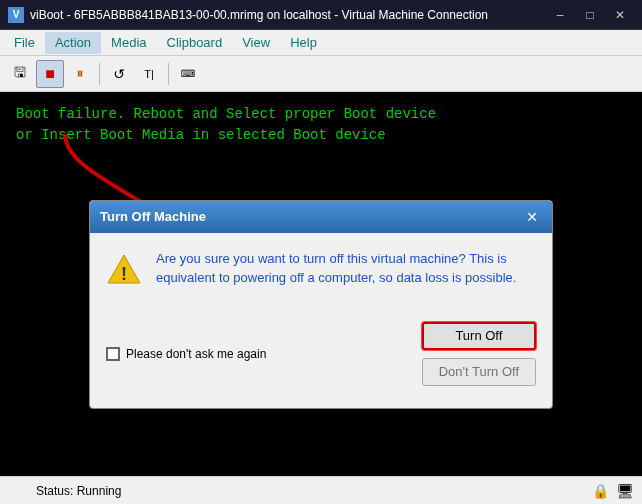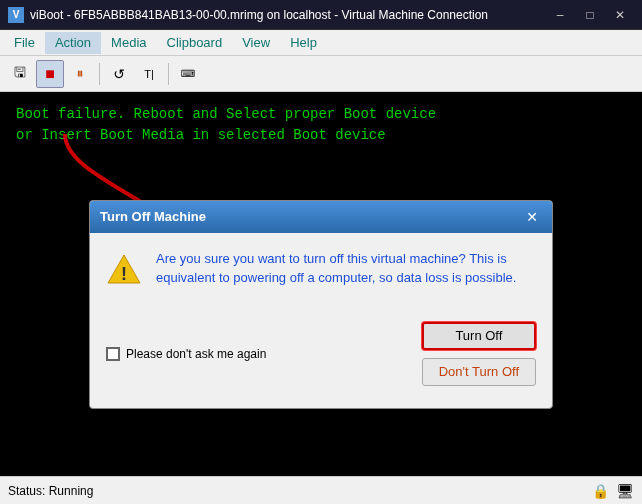--- a/index.html
+++ b/index.html
@@ -241,38 +241,39 @@
     .btn-primary {
       background: #e0e0e0;
       border: 2px solid #cc0000;
       color: #000;
       font-weight: 500;
       box-shadow: 0 0 0 1px #ff4444;
     }
     .btn-secondary {
       background: #e8e8e8;
       border: 1px solid #aaa;
-      color: #c2410c;
+      color: #737373;
     }
 
     
     .status-bar {
       height: 28px;
       background: #f0f0f0;
       border-top: 1px solid #ccc;
       display: flex;
       align-items: center;
       padding: 0 8px;
       font-size: 12px;
       justify-content: space-between;
     }
     .status-left {
       display: flex;
       align-items: flex-start;
       gap: 8px;
+      margin-left: 28px;
     }
     .status-right {
       display: flex;
       align-items: center;
       gap: 6px;
     }
     .status-icon {
       font-size: 14px;
     }
   </style>

